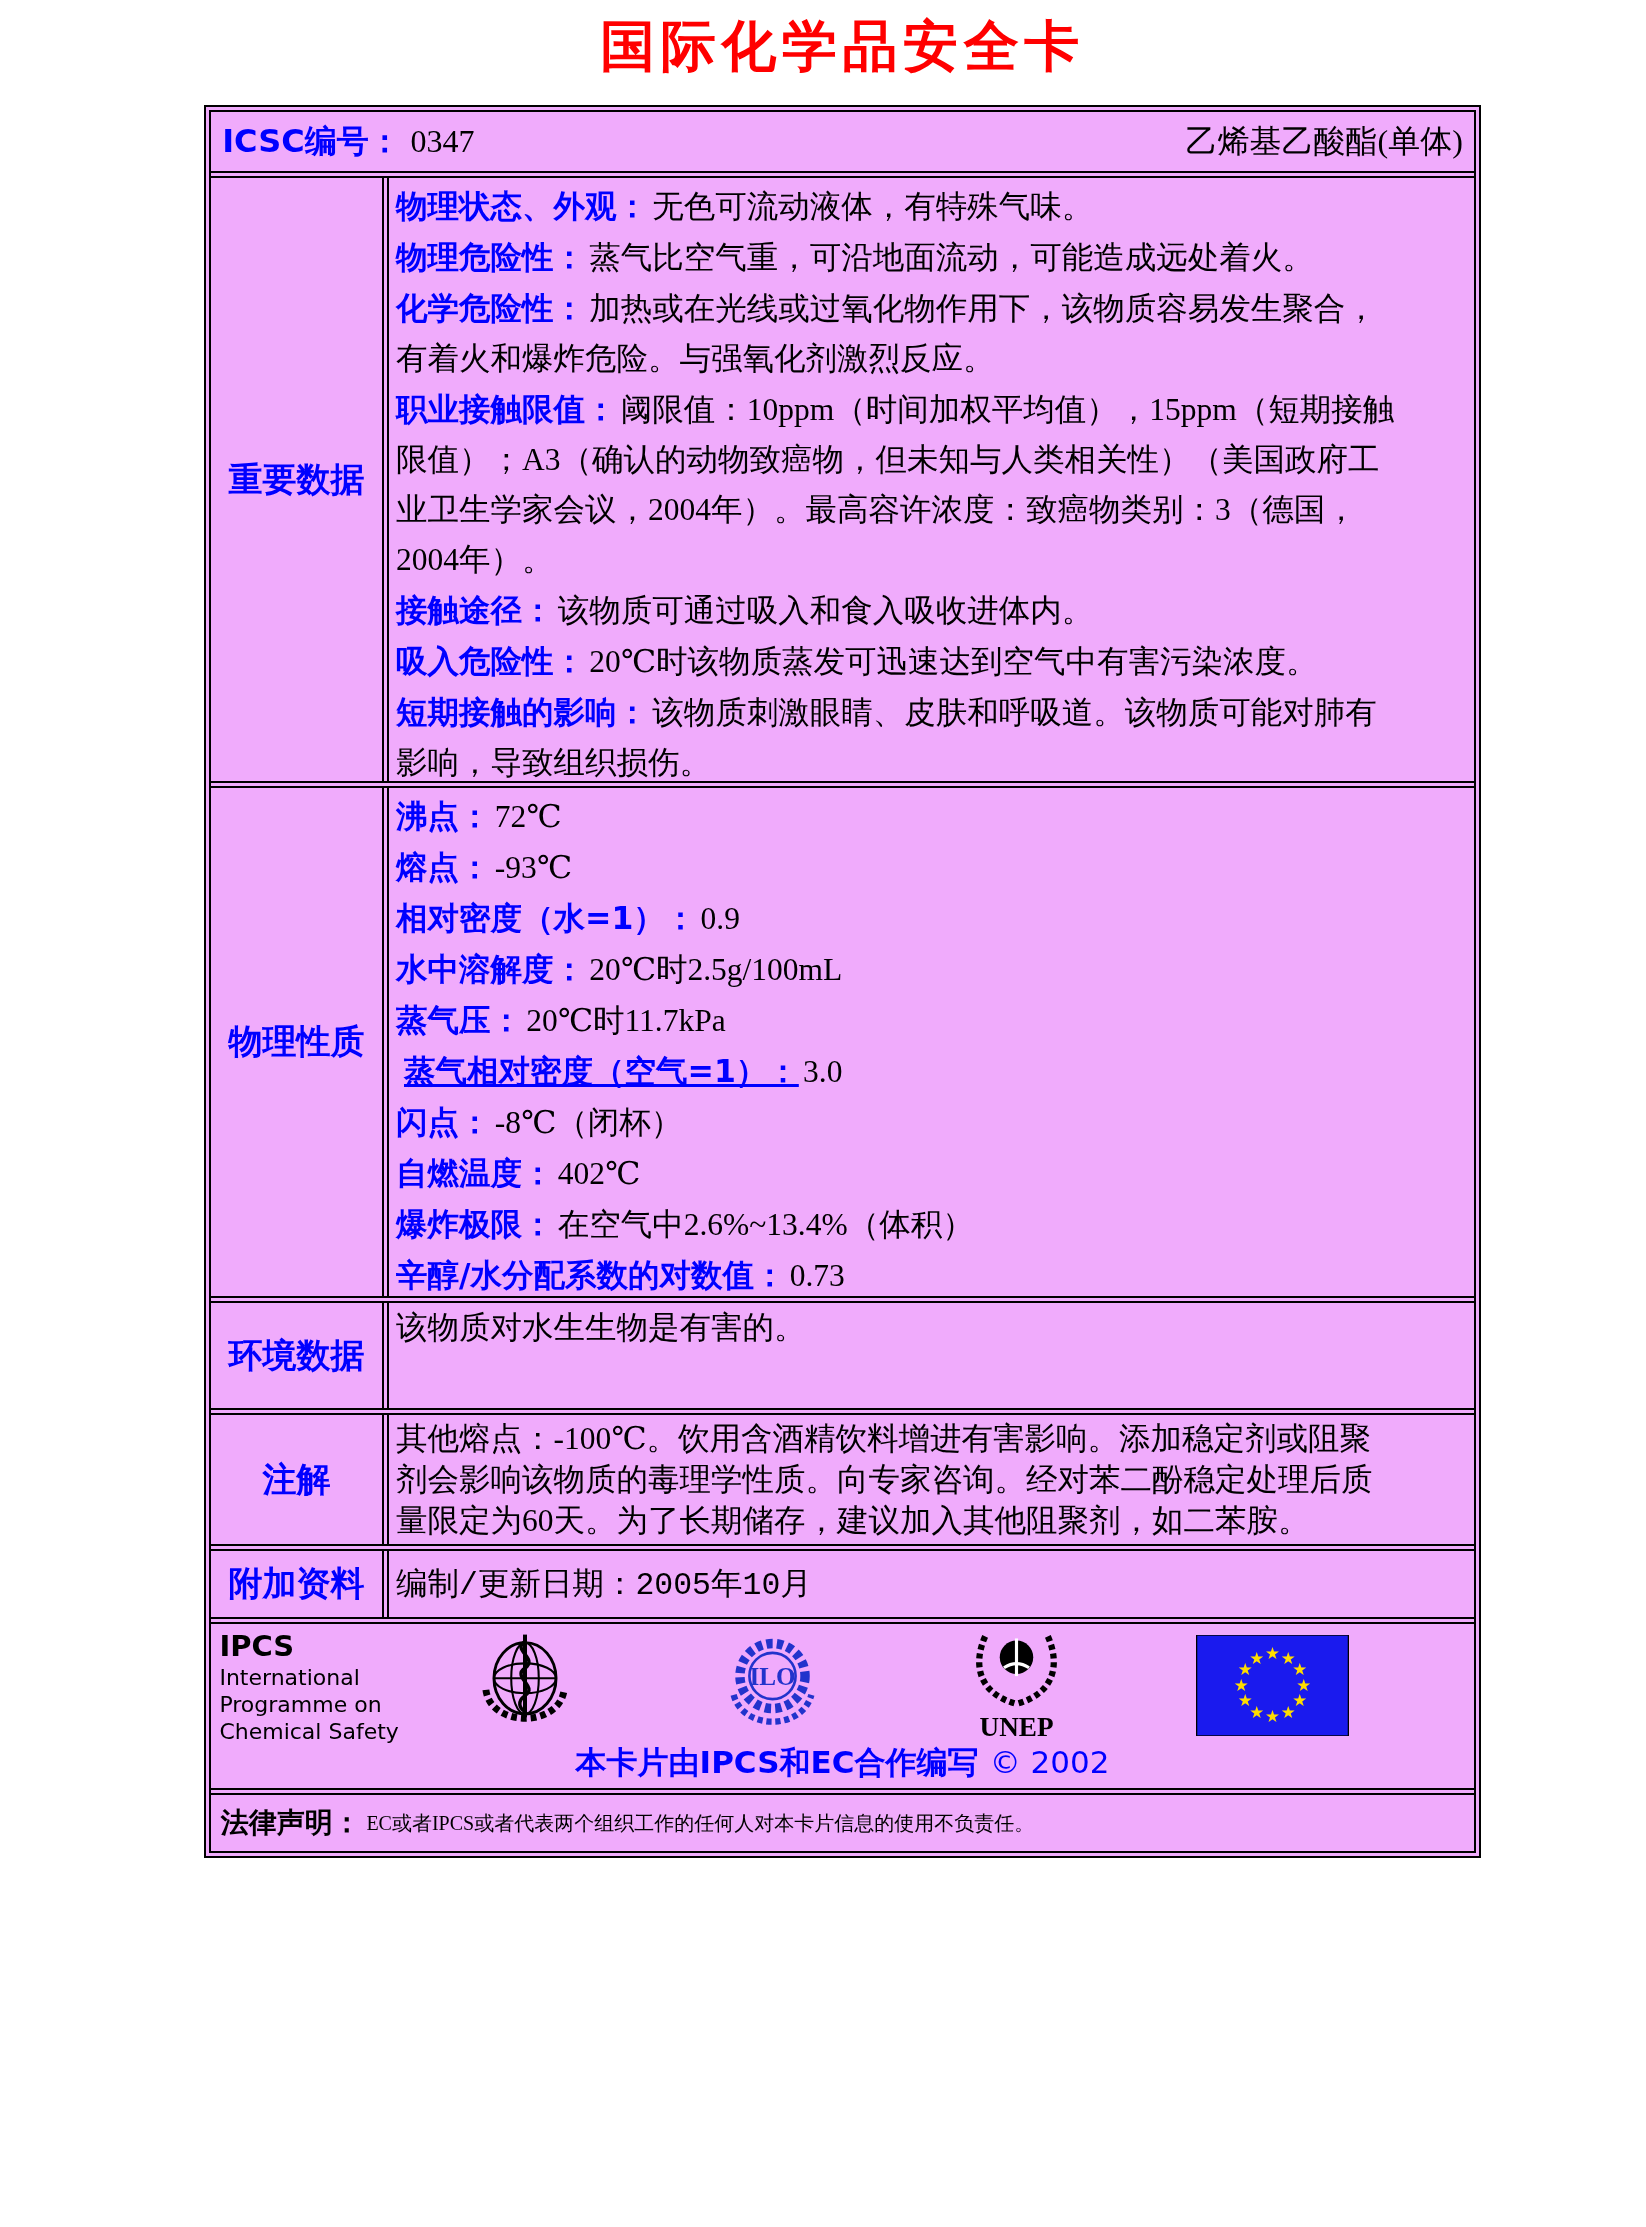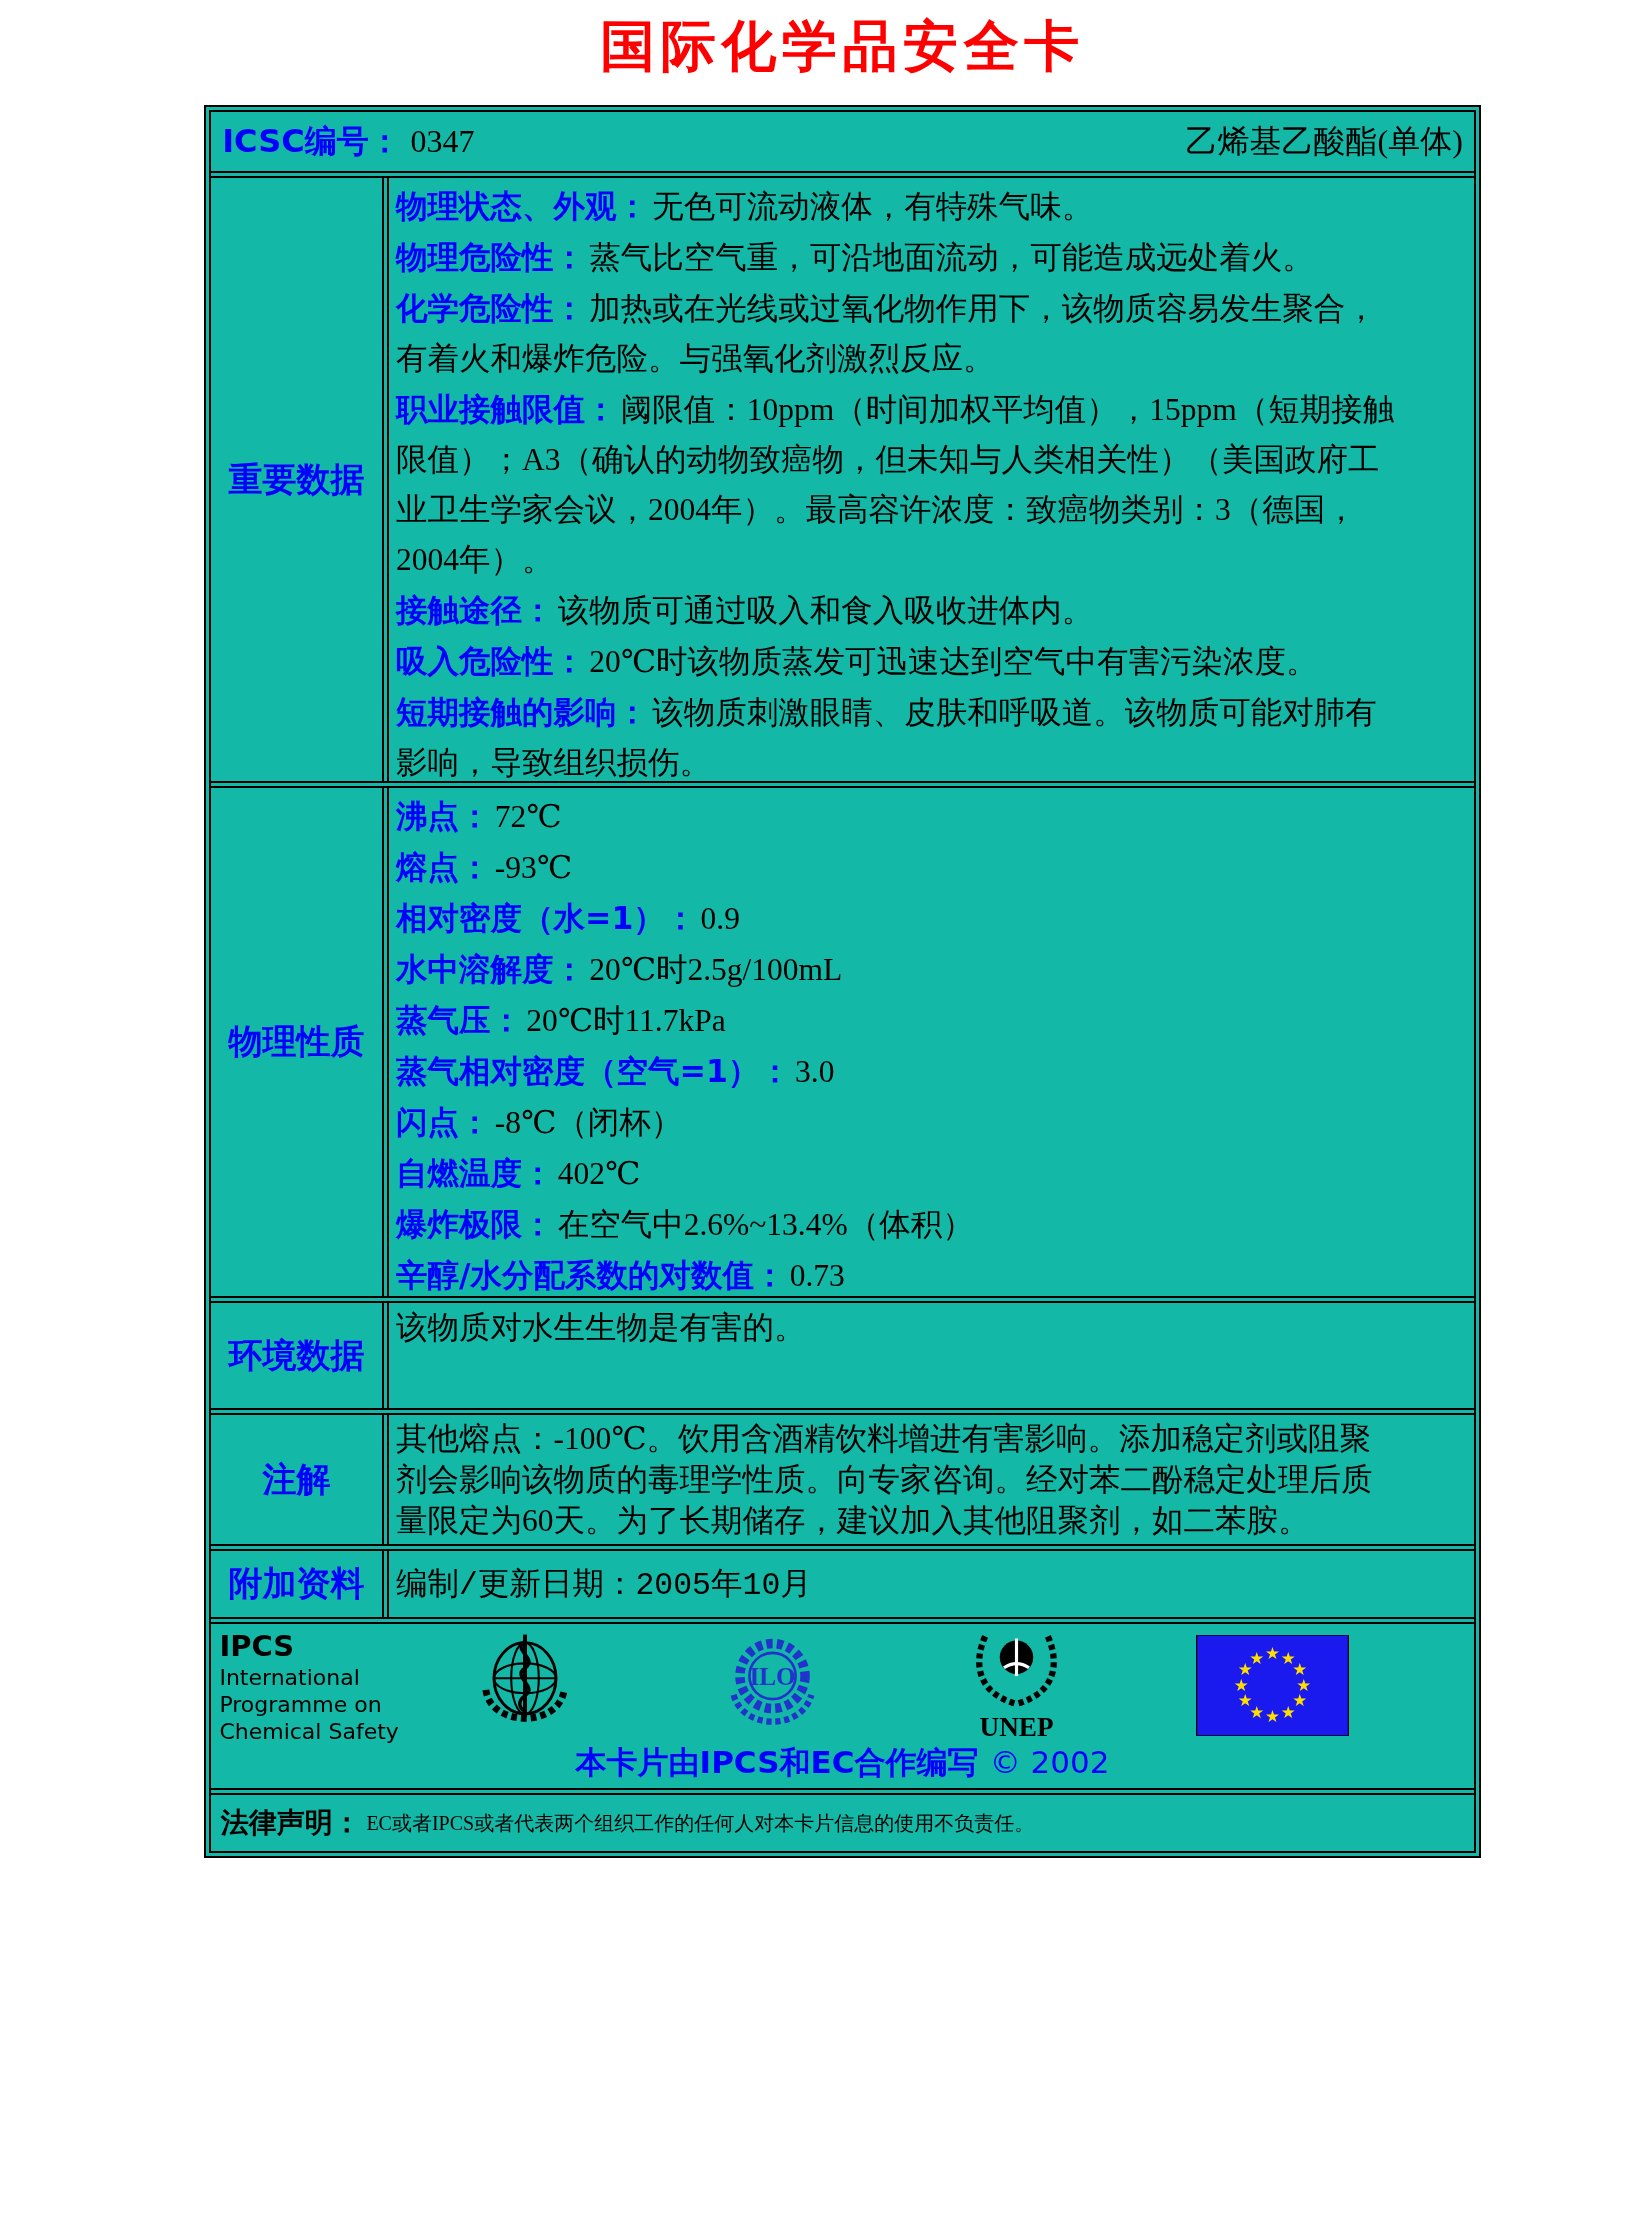--- a/index.html
+++ b/index.html
@@ -6,21 +6,21 @@
   #page{position:relative;width:1646px;height:2227px;background:#fff;
         font-family:"Liberation Serif","DejaVu Serif",serif;color:#000;}
 
   
   #title{position:absolute;left:204px;top:9.8px;width:1277px;text-align:center;
          font-family:"DejaVu Sans","Liberation Sans",sans-serif;
          font-weight:bold;font-size:55px;letter-spacing:5.6px;color:#FF0000;}
 
   
   #card{position:absolute;left:204px;top:105px;width:1263px;
-        border:7px double #000;background:#14b8a6;}
+        border:7px double #000;background:#f0abfc;}
   .row{display:flex;border-bottom:7px double #000;align-items:stretch;}
   .row:last-child{border-bottom:none;}
   .label-cell{width:171px;border-right:7px double #000;display:flex;
               align-items:center;justify-content:center;flex:none;
               font-family:"DejaVu Sans","Liberation Sans",sans-serif;
               font-weight:bold;font-size:34px;color:#0000FF;text-align:center;}
   .content-cell{flex:1;padding:2.8px 7px 0 7px;overflow:hidden;}
 
   .row-header{height:66px;align-items:center;justify-content:space-between;
               padding:0 11.2px;box-sizing:border-box;display:flex;}
@@ -102,21 +102,21 @@
     </div>
 
     <div class="row row-physical">
       <div class="label-cell">物理性质</div>
       <div class="content-cell">
           <div class="tline"><span class="lbl" style="margin-left: 0px;">沸点：</span><span class="txt">72℃</span></div>
           <div class="tline"><span class="lbl" style="margin-left: 0px;">熔点：</span><span class="txt">-93℃</span></div>
           <div class="tline"><span class="lbl" style="margin-left: 0px;">相对密度（水=1）：</span><span class="txt">0.9</span></div>
           <div class="tline"><span class="lbl" style="margin-left: 0px;">水中溶解度：</span><span class="txt">20℃时2.5g/100mL</span></div>
           <div class="tline"><span class="lbl" style="margin-left: 0px;">蒸气压：</span><span class="txt">20℃时11.7kPa</span></div>
-          <div class="tline"><span class="lbl" style="margin-left: 0px;">蒸气相对密度（空气=1）：</span><span class="txt">3.0</span></div>
+          <div class="tline"><span class="lbl" style="margin-left: 8px; text-decoration: underline;">蒸气相对密度（空气=1）：</span><span class="txt">3.0</span></div>
           <div class="tline"><span class="lbl" style="margin-left: 0px;">闪点：</span><span class="txt">-8℃（闭杯）</span></div>
           <div class="tline"><span class="lbl" style="margin-left: 0px;">自燃温度：</span><span class="txt">402℃</span></div>
           <div class="tline"><span class="lbl" style="margin-left: 0px;">爆炸极限：</span><span class="txt">在空气中2.6%~13.4%（体积）</span></div>
           <div class="tline"><span class="lbl" style="margin-left: 0px;">辛醇/水分配系数的对数值：</span><span class="txt">0.73</span></div>
         </div>
     </div>
 
     <div class="row row-environment">
       <div class="label-cell">环境数据</div>
       <div class="content-cell">

